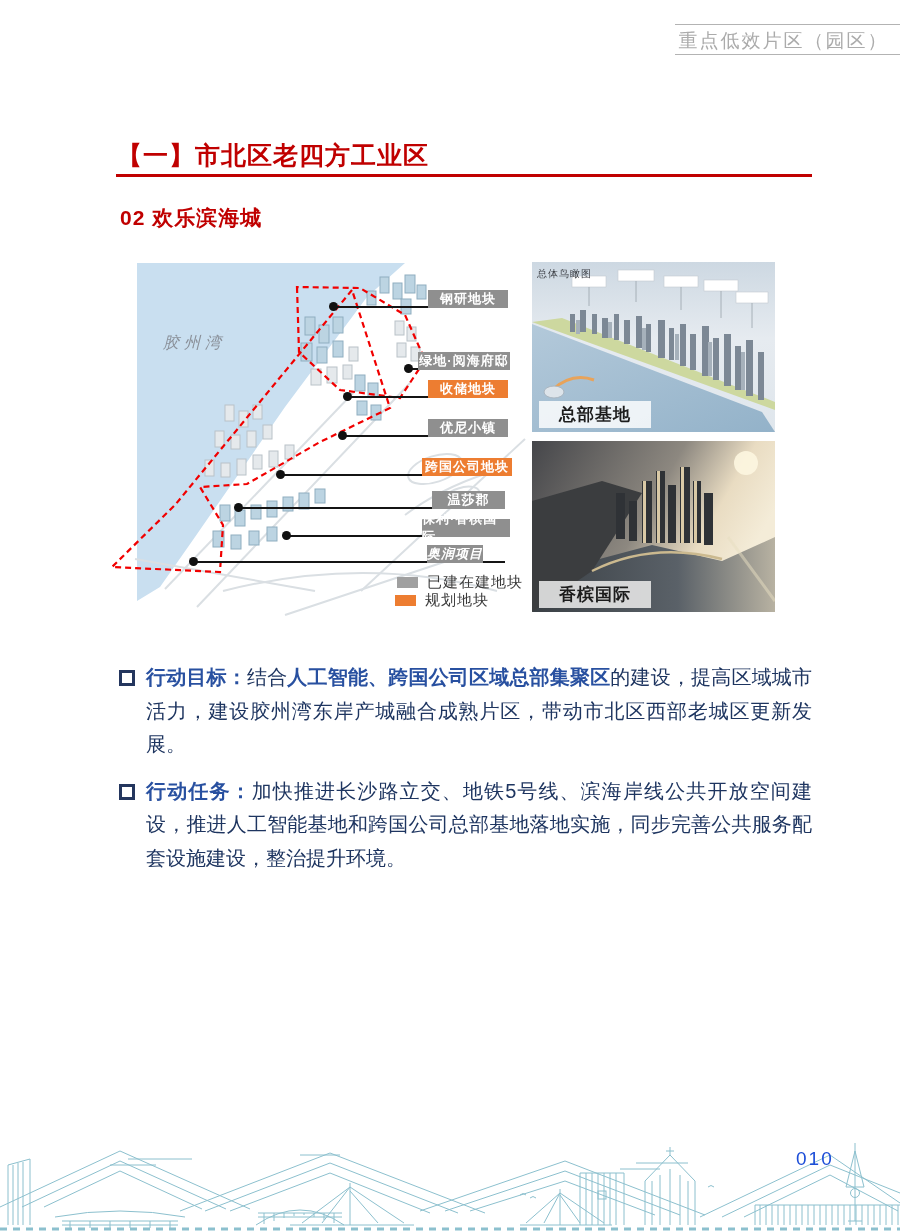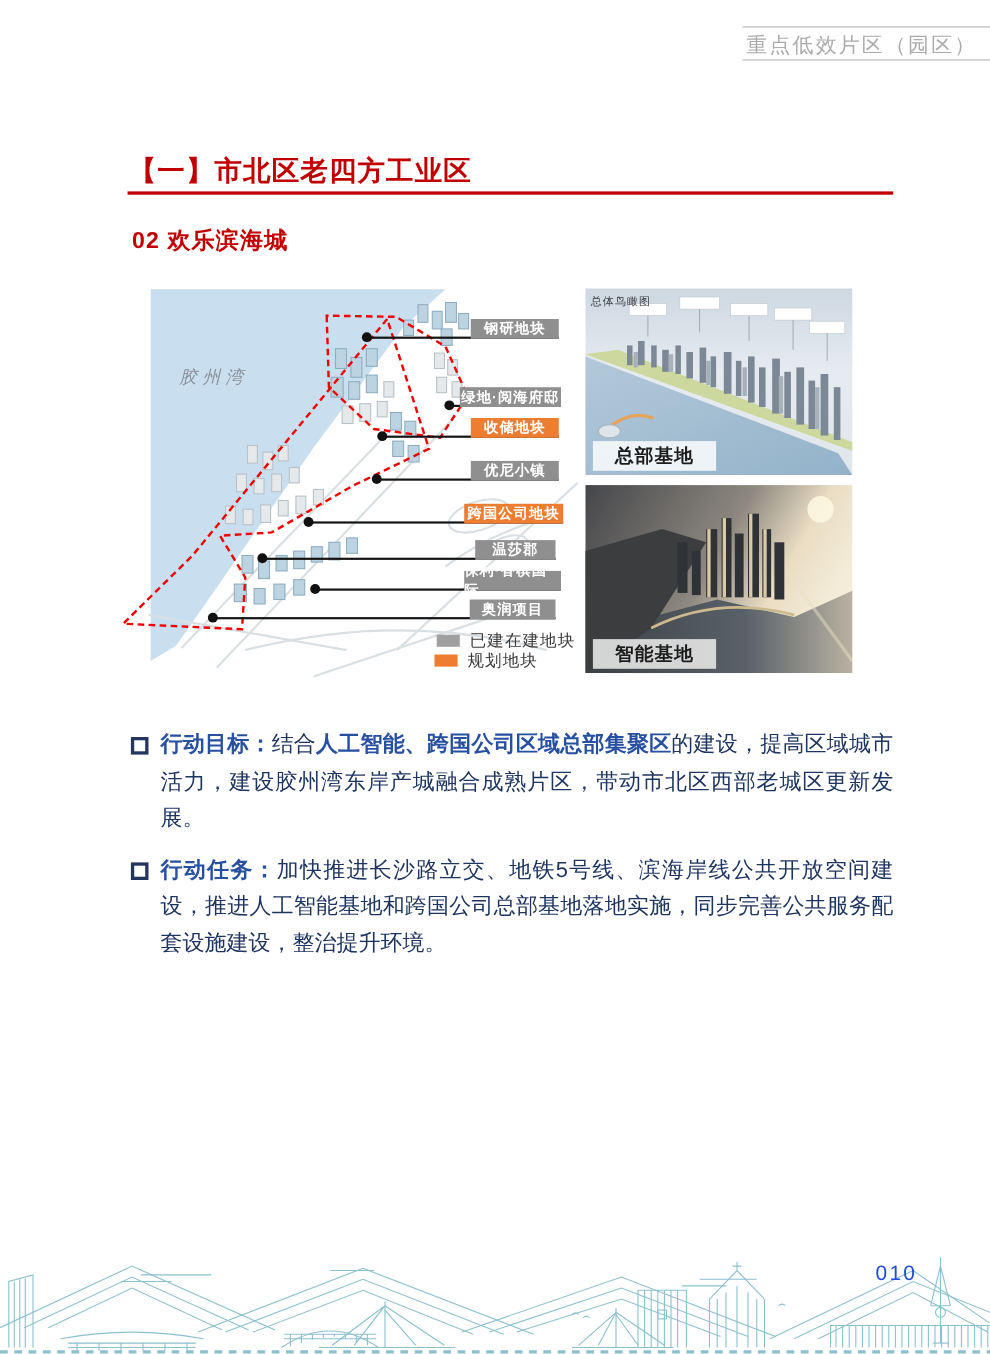--- a/index.html
+++ b/index.html
@@ -163,21 +163,21 @@
         <div class="callout-dot" style="left: 171px; top: 215px;"></div>
         <div class="callout-label" style="left: 317px; top: 203px; width: 90px; background: rgb(237, 125, 49);">跨国公司地块</div>
         <div class="callout-line" style="left: 133px; top: 252px; width: 267px;"></div>
         <div class="callout-dot" style="left: 129px; top: 248px;"></div>
         <div class="callout-label" style="left: 327px; top: 236px; width: 73px; background: rgb(143, 143, 143);">温莎郡</div>
         <div class="callout-line" style="left: 181px; top: 280px; width: 224px;"></div>
         <div class="callout-dot" style="left: 177px; top: 276px;"></div>
         <div class="callout-label" style="left: 317px; top: 264px; width: 88px; background: rgb(143, 143, 143);">保利·香槟国际</div>
         <div class="callout-line" style="left: 88px; top: 306px; width: 312px;"></div>
         <div class="callout-dot" style="left: 84px; top: 302px;"></div>
-        <div class="callout-label" style="left: 322px; top: 290px; width: 78px; background: rgb(143, 143, 143);">奥润项目</div>
+        <div class="callout-label" style="left: 322px; top: 290px; width: 56px; background: rgb(143, 143, 143); font-style: italic;">奥润项目</div>
       </div>
 
     <div id="fig-legend">
         <div class="legend-row" style="left: 292px; top: 318px;">
           <span class="legend-swatch" style="background: rgb(160, 160, 160);"></span>
           <span class="legend-text">已建在建地块</span>
         </div>
         <div class="legend-row" style="left: 290px; top: 336px;">
           <span class="legend-swatch" style="background: rgb(237, 125, 49);"></span>
           <span class="legend-text">规划地块</span>
@@ -280,21 +280,21 @@
         <g fill="#d9c9a6">
           <rect x="111" y="40" width="3" height="62"></rect>
             <rect x="125" y="30" width="3" height="72"></rect>
           <rect x="149" y="26" width="3" height="76"></rect>
             <rect x="162" y="40" width="3" height="62"></rect>
         </g>
         <path d="M60,130 Q120,100 190,118" stroke="#cbb98f" stroke-width="2.5" fill="none"></path>
         <circle cx="214" cy="22" r="12" fill="#fdf6e0" opacity=".9"></circle>
         <path d="M196,96 L243,160" stroke="#e8dfc2" stroke-width="3" opacity=".5"></path>
       </svg>
-      <div class="photo-caption">智能基地</div>
+      <div class="photo-caption">香槟国际</div>
     </div>
   </div>
 
   <div id="paragraphs">
       <div class="para"><span class="bullet-square"></span><span class="em">行动目标：</span><span>结合</span><span class="em">人工智能、跨国公司区域总部集聚区</span><span>的建设，提高区域城市活力，建设胶州湾东岸产城融合成熟片区，带动市北区西部老城区更新发展。</span></div>
       <div class="para"><span class="bullet-square"></span><span class="em">行动任务：</span><span>加快推进长沙路立交、地铁5号线、滨海岸线公共开放空间建设，推进人工智能基地和跨国公司总部基地落地实施，同步完善公共服务配套设施建设，整治提升环境。</span></div>
     </div>
 
   <svg id="footer-art" viewBox="0 0 900 106">
     <g stroke="#8cc0ce" stroke-width="1" fill="none">

